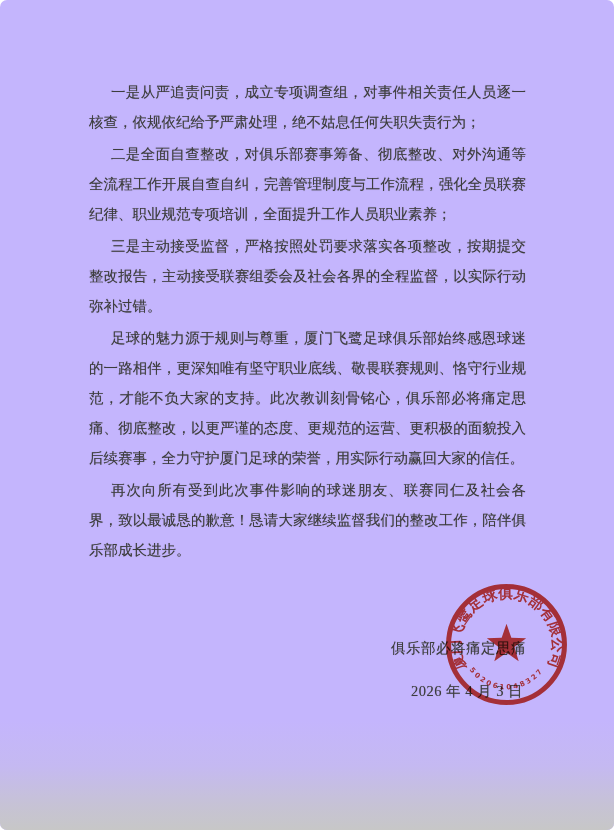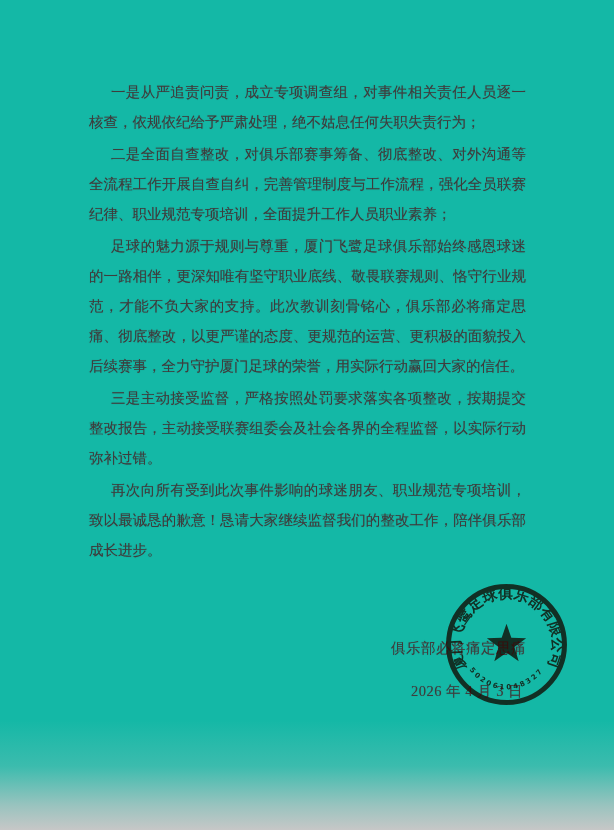--- a/index.html
+++ b/index.html
@@ -1,22 +1,23 @@
 <!DOCTYPE html>
 <html><head>
 <meta charset="utf-8">
 <style>
   html, body { margin: 0; padding: 0; background: #ffffff; }
   .page {
     position: relative;
     width: 614px;
     height: 830px;
-    background: #14b8a6;
+    background: #c4b5fd;
     overflow: hidden;
     font-family: "Liberation Serif", "DejaVu Serif", serif;
+    border-radius: 7px;
   }
   .content {
     position: absolute;
     left: 89px;
     top: 77px;
     width: 437px;
     color: #3d3d3d;
     font-size: 14.5px;
     line-height: 30px;
     text-align: justify;
@@ -81,23 +82,23 @@
   }
 </style>
 </head>
 <body>
 
 <div class="page">
 
   <div class="content">
     <p>一是从严追责问责，成立专项调查组，对事件相关责任人员逐一核查，依规依纪给予严肃处理，绝不姑息任何失职失责行为；</p>
     <p>二是全面自查整改，对俱乐部赛事筹备、彻底整改、对外沟通等全流程工作开展自查自纠，完善管理制度与工作流程，强化全员联赛纪律、职业规范专项培训，全面提升工作人员职业素养；</p>
+    <p>三是主动接受监督，严格按照处罚要求落实各项整改，按期提交整改报告，主动接受联赛组委会及社会各界的全程监督，以实际行动弥补过错。</p>
     <p>足球的魅力源于规则与尊重，厦门飞鹭足球俱乐部始终感恩球迷的一路相伴，更深知唯有坚守职业底线、敬畏联赛规则、恪守行业规范，才能不负大家的支持。此次教训刻骨铭心，俱乐部必将痛定思痛、彻底整改，以更严谨的态度、更规范的运营、更积极的面貌投入后续赛事，全力守护厦门足球的荣誉，用实际行动赢回大家的信任。</p>
-    <p>三是主动接受监督，严格按照处罚要求落实各项整改，按期提交整改报告，主动接受联赛组委会及社会各界的全程监督，以实际行动弥补过错。</p>
-    <p>再次向所有受到此次事件影响的球迷朋友、职业规范专项培训，致以最诚恳的歉意！恳请大家继续监督我们的整改工作，陪伴俱乐部成长进步。</p>
+    <p>再次向所有受到此次事件影响的球迷朋友、联赛同仁及社会各界，致以最诚恳的歉意！恳请大家继续监督我们的整改工作，陪伴俱乐部成长进步。</p>
   </div>
 
   <div class="signature">俱乐部必将痛定思痛</div>
   <div class="sig-date">2026 年 4 月 3 日</div>
 
   <svg class="stamp" viewBox="0 0 126 126" aria-hidden="true">
     <defs>
       <path id="sealArcTop" d="M 23.2 86 A 46 46 0 1 1 102.8 86" fill="none"></path>
       <path id="sealArcBottom" d="M 24.5 85.3 A 44.5 44.5 0 0 0 101.5 85.3" fill="none"></path>
     </defs>

